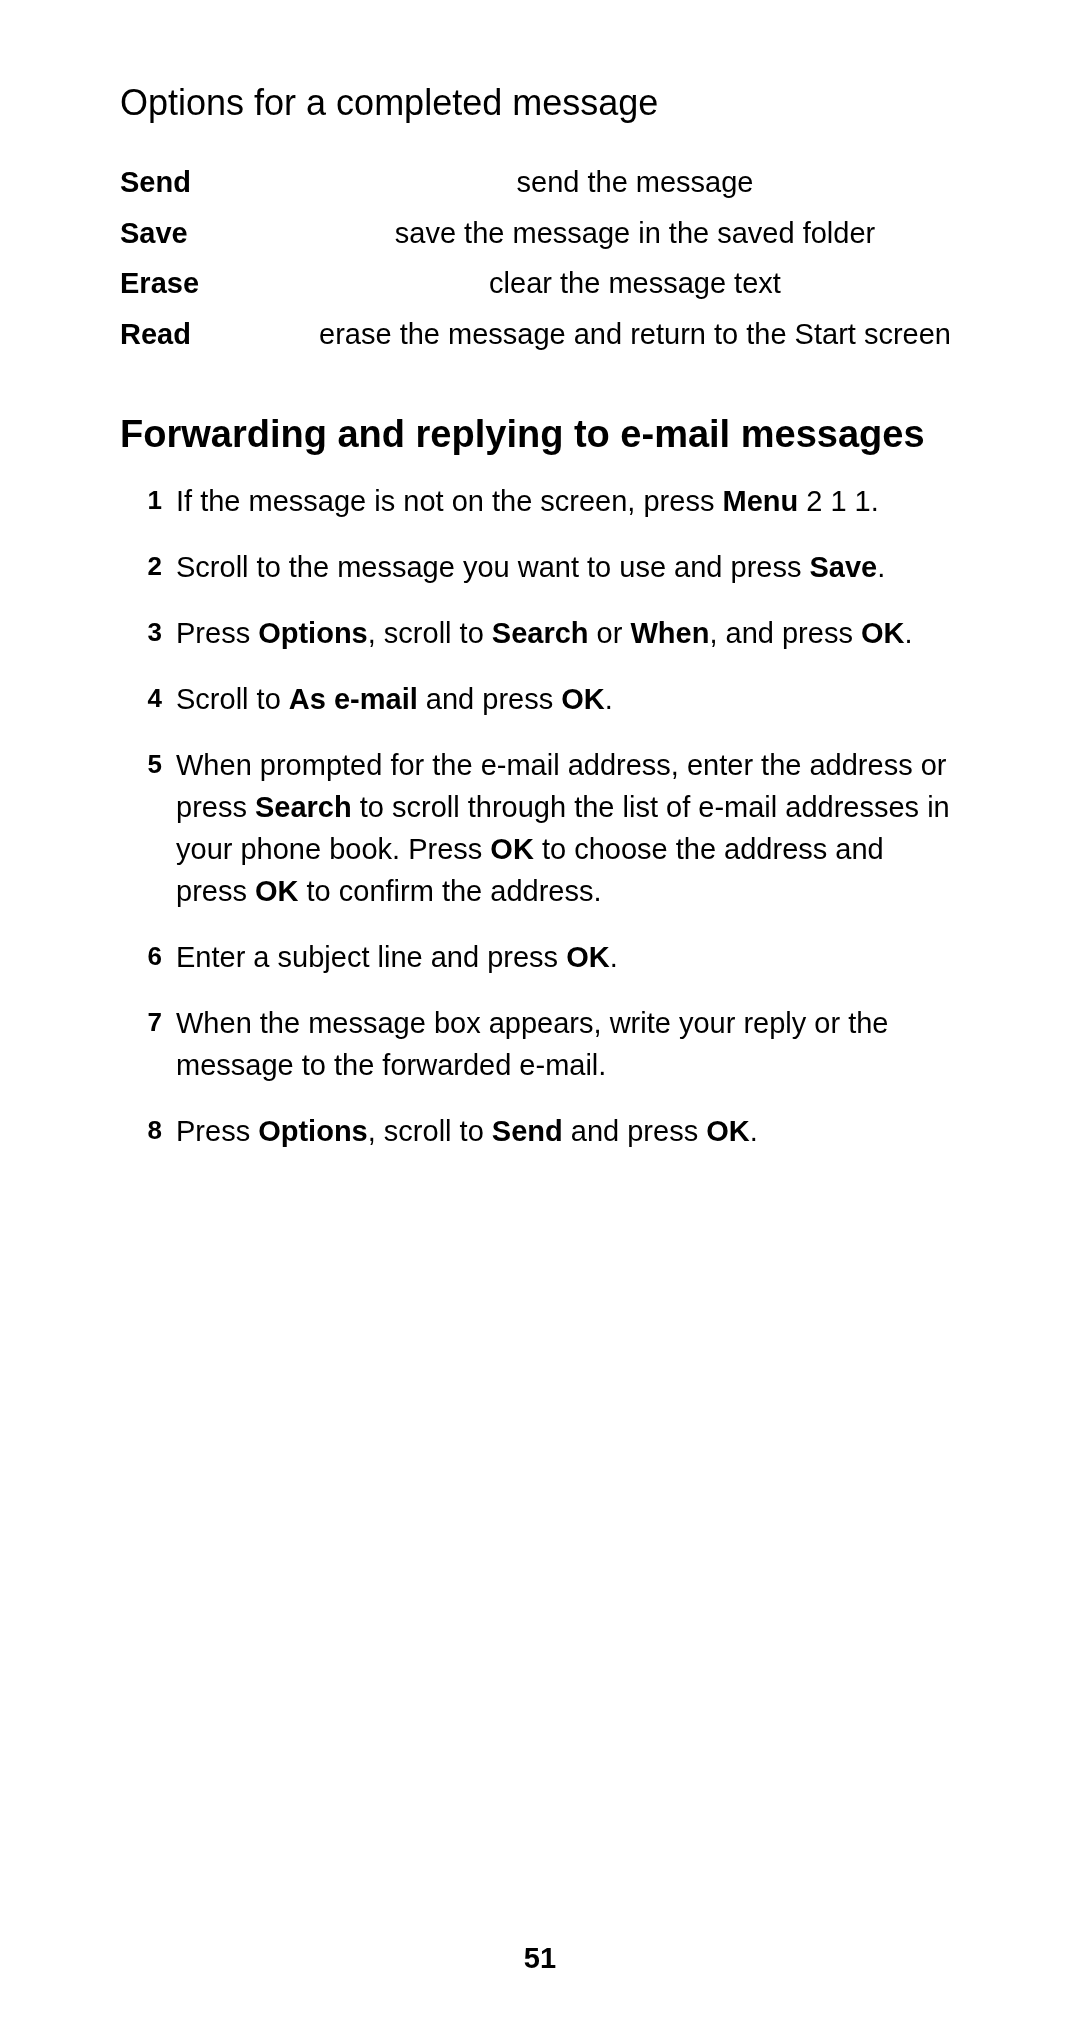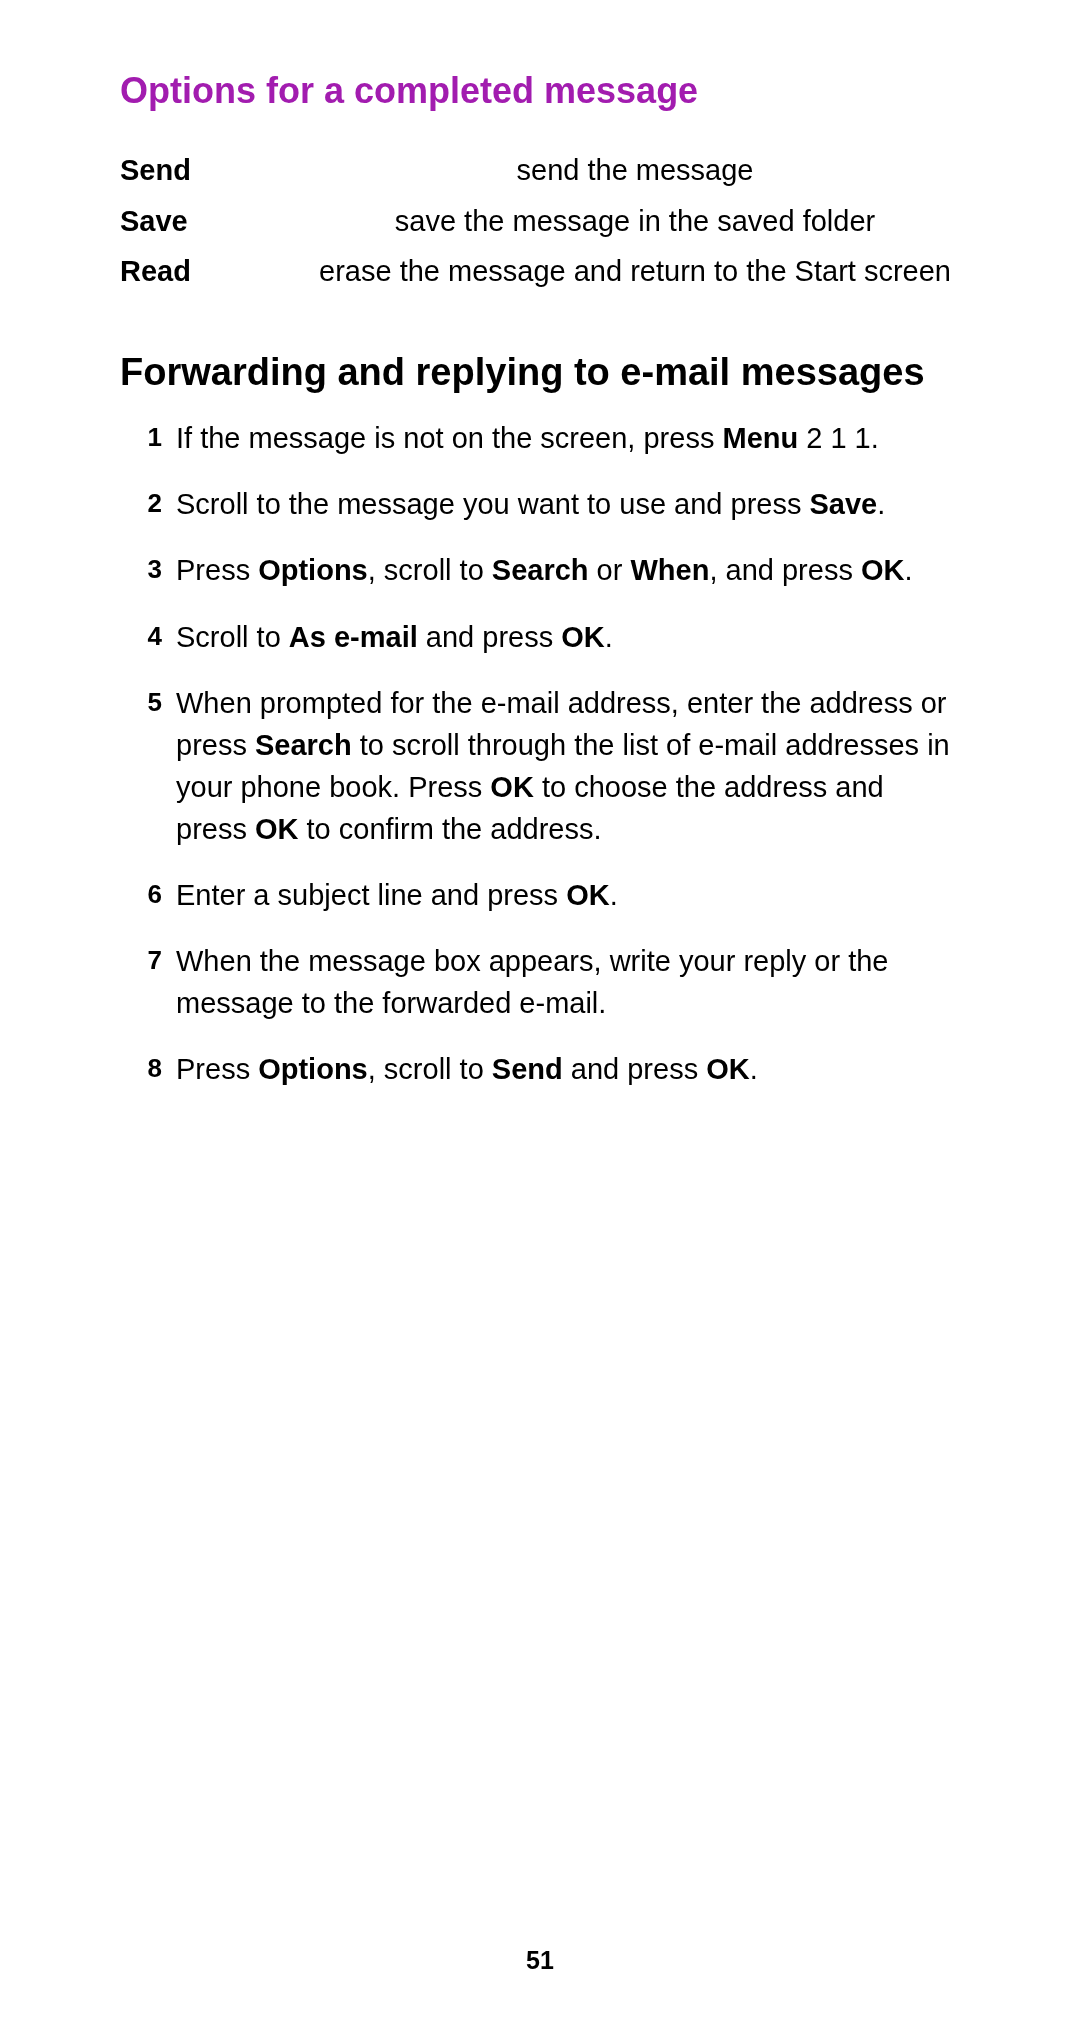--- a/index.html
+++ b/index.html
@@ -13,23 +13,23 @@
   }
   .page {
     box-sizing: border-box;
     width: 1080px;
     height: 2039px;
     padding: 70px 120px 0 120px;
     position: relative;
   }
   .subheading {
     font-size: 36px;
-    font-weight: 700;
-    color: #a21caf;
-    margin: 0 0 38px 0;
+    font-weight: 400;
+    color: #000000;
+    margin: 12px 0 38px 0;
   }
   .options-table {
     margin-left: 0px;
     margin-bottom: 58px;
   }
   .options-row {
     display: flex;
     align-items: flex-start;
     margin-bottom: 10px;
     font-size: 29px;
@@ -79,38 +79,42 @@
   .step-text b {
     font-weight: 700;
   }
   .page-number {
     position: absolute;
     bottom: 64px;
     left: 0;
     width: 100%;
     text-align: center;
     font-weight: 700;
-    font-size: 25px;
+    font-size: 29px;
   }
 </style>
 </head>
 <body>
 
 <div class="page">
 
   <h2 class="subheading">Options for a completed message</h2>
 
   <div class="options-table">
     <div class="options-row">
       <div class="options-term">Send</div>
       <div class="options-desc">send the message</div>
     </div>
     <div class="options-row">
       <div class="options-term">Save</div>
       <div class="options-desc">save the message in the saved folder</div>
+    </div>
+    <div class="options-row">
+      <div class="options-term">Erase</div>
+      <div class="options-desc">clear the message text</div>
     </div>
     <div class="options-row">
       <div class="options-term">Read</div>
       <div class="options-desc">erase the message and return to the Start screen</div>
     </div>
   </div>
 
   <h1 class="main-heading">Forwarding and replying to e-mail messages</h1>
 
   <ol class="steps">

